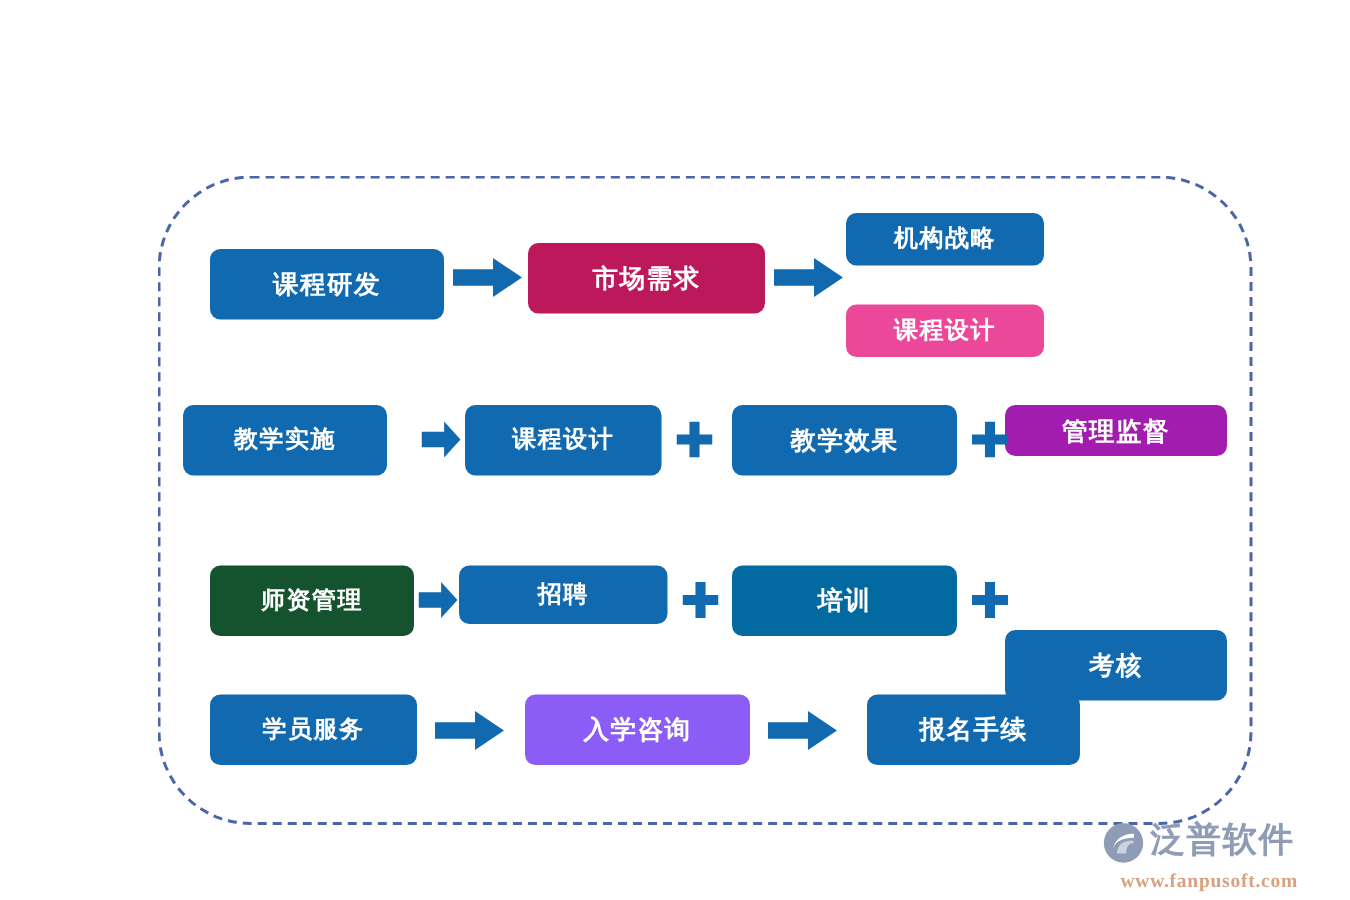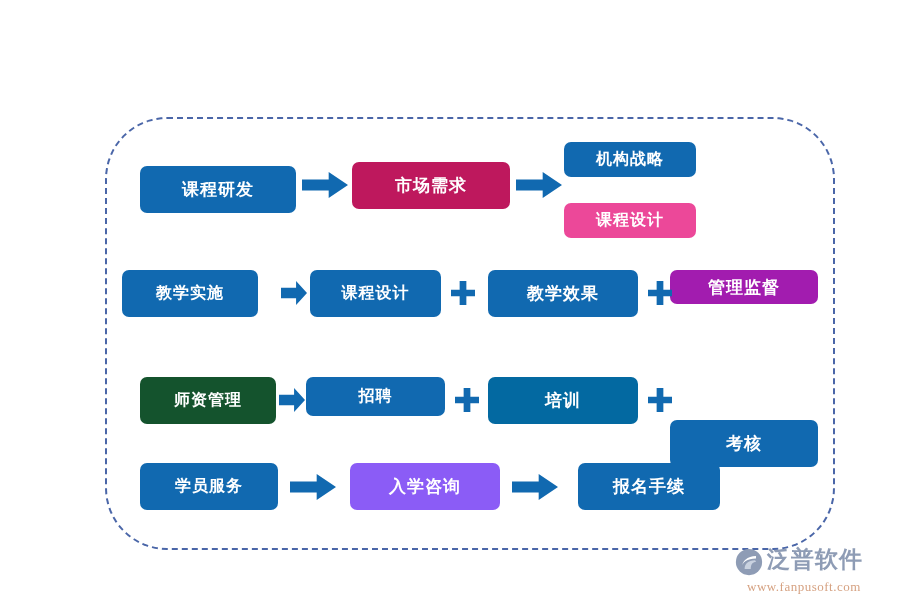--- a/index.html
+++ b/index.html
@@ -104,21 +104,21 @@
     color: #8e9cb5;
     letter-spacing: 1px;
     font-family: "Liberation Sans", "DejaVu Sans", sans-serif;
     line-height: 1;
     white-space: nowrap;
   }
   .logo-url {
     margin-top: 1px;
     margin-left: 12px;
     font-size: 13px;
-    font-weight: normal;
+    font-weight: bold;
     color: #d6a282;
     font-family: "Liberation Serif", "DejaVu Serif", serif;
     letter-spacing: 0.5px;
     white-space: nowrap;
   }
 </style>
 </head>
 <body>
 
 <div id="canvas">

